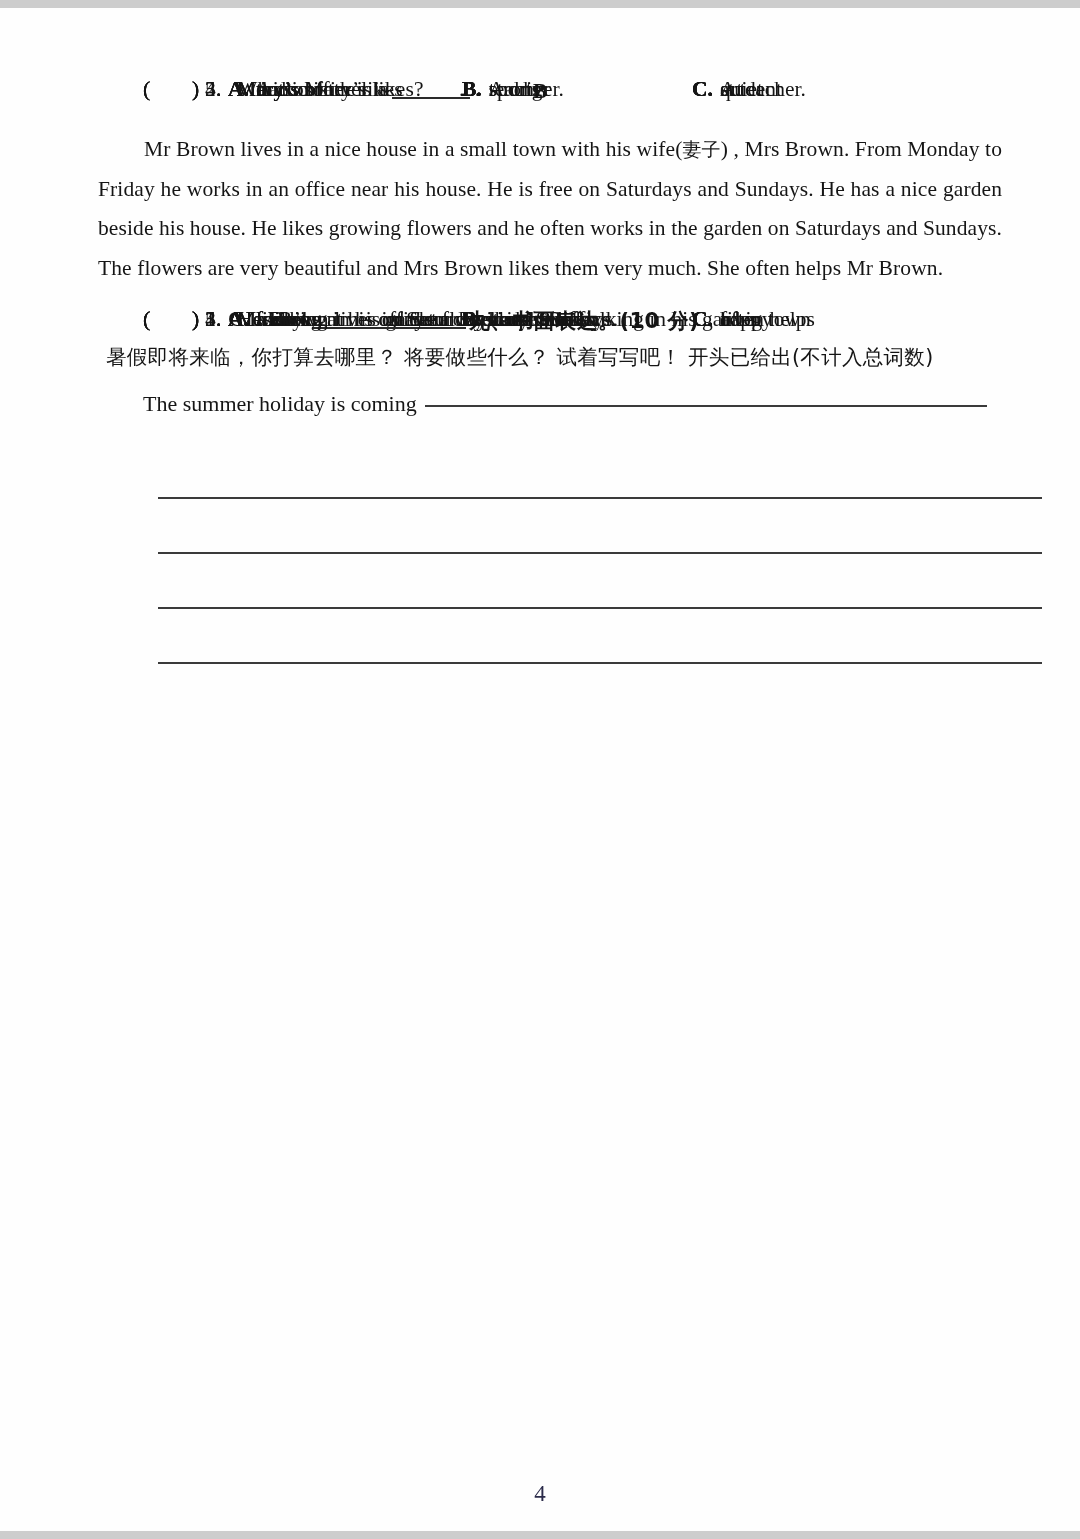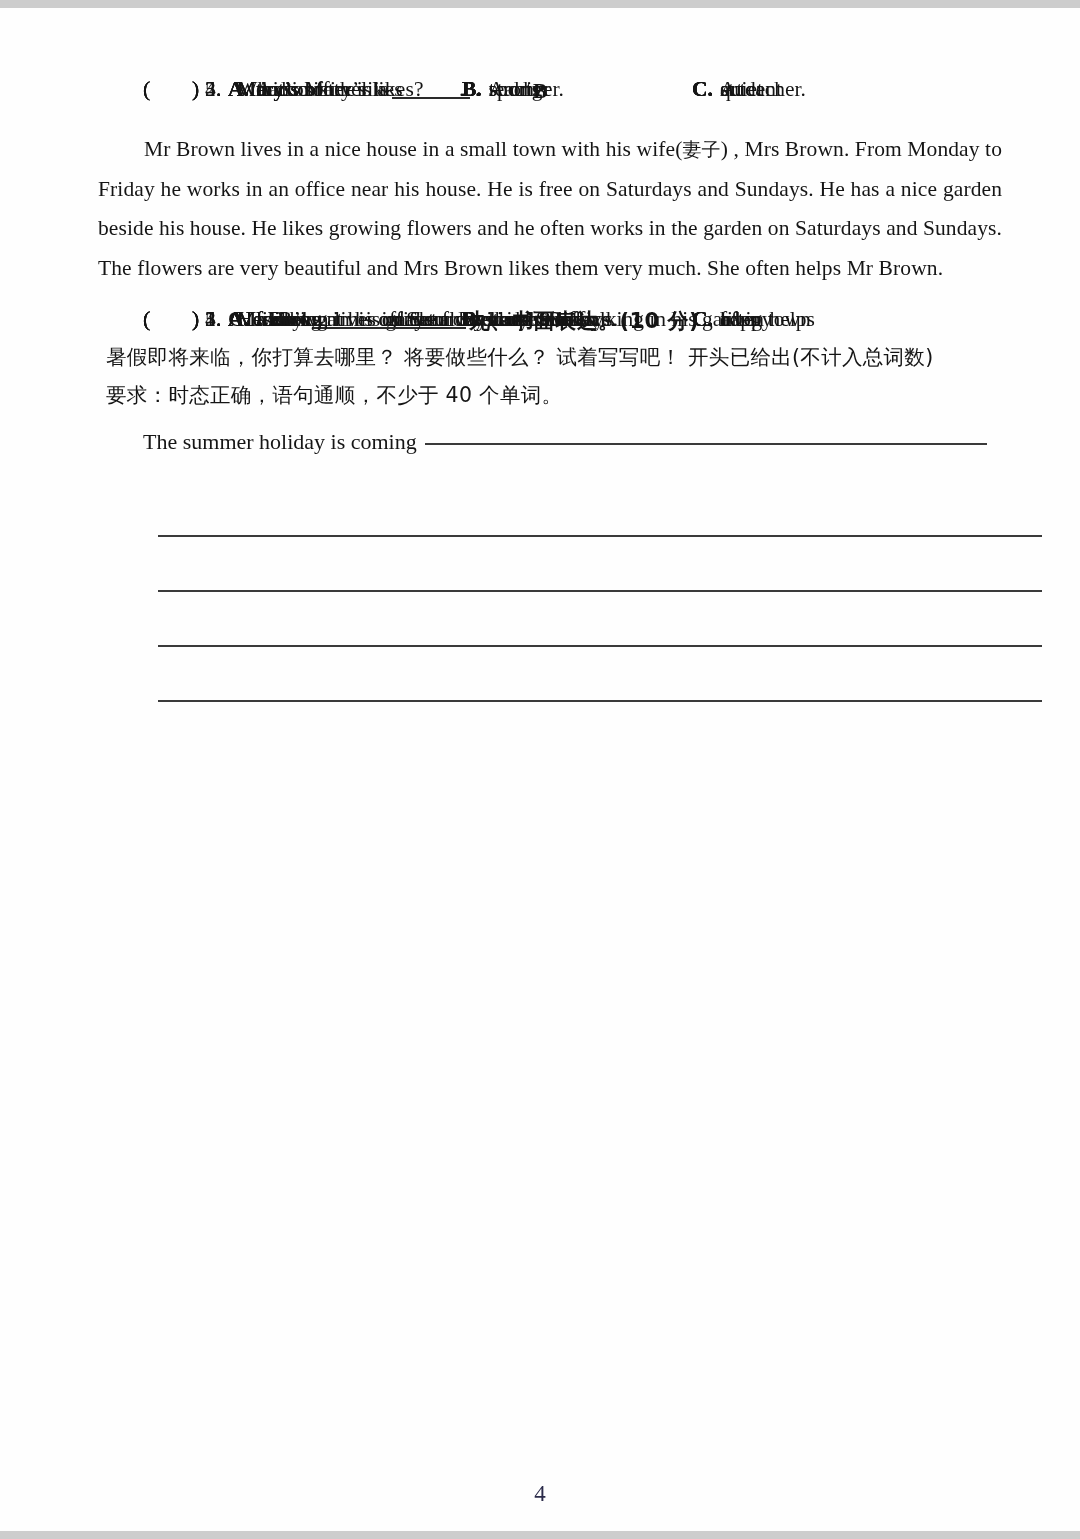--- a/index.html
+++ b/index.html
@@ -269,21 +269,20 @@
     </div>
     <div class="optline">
       <span class="opt opt-a"><span class="opt-letter">A.</span><span>likes</span></span>
       <span class="opt opt-b"><span class="opt-letter">B.</span><span>doesn’t like</span></span>
       <span class="opt opt-c"><span class="opt-letter">C.</span><span>often helps</span></span>
     </div>
   </div>
 
   <div class="cn-heading">九、书面表达。(10 分)</div>
   <div class="cn-line">暑假即将来临，你打算去哪里？ 将要做些什么？ 试着写写吧！ 开头已给出(不计入总词数)</div>
-  <div class="cn-line">要求：时态正确，语句通顺，不少于 40 个单词。</div>
 
   <div class="start-line">
     <span>The summer holiday is coming</span><span class="rule"></span>
   </div>
 
   <div class="answer-rules-wrap">
     <div class="answer-rule"></div>
     <div class="answer-rule"></div>
     <div class="answer-rule"></div>
     <div class="answer-rule"></div>

